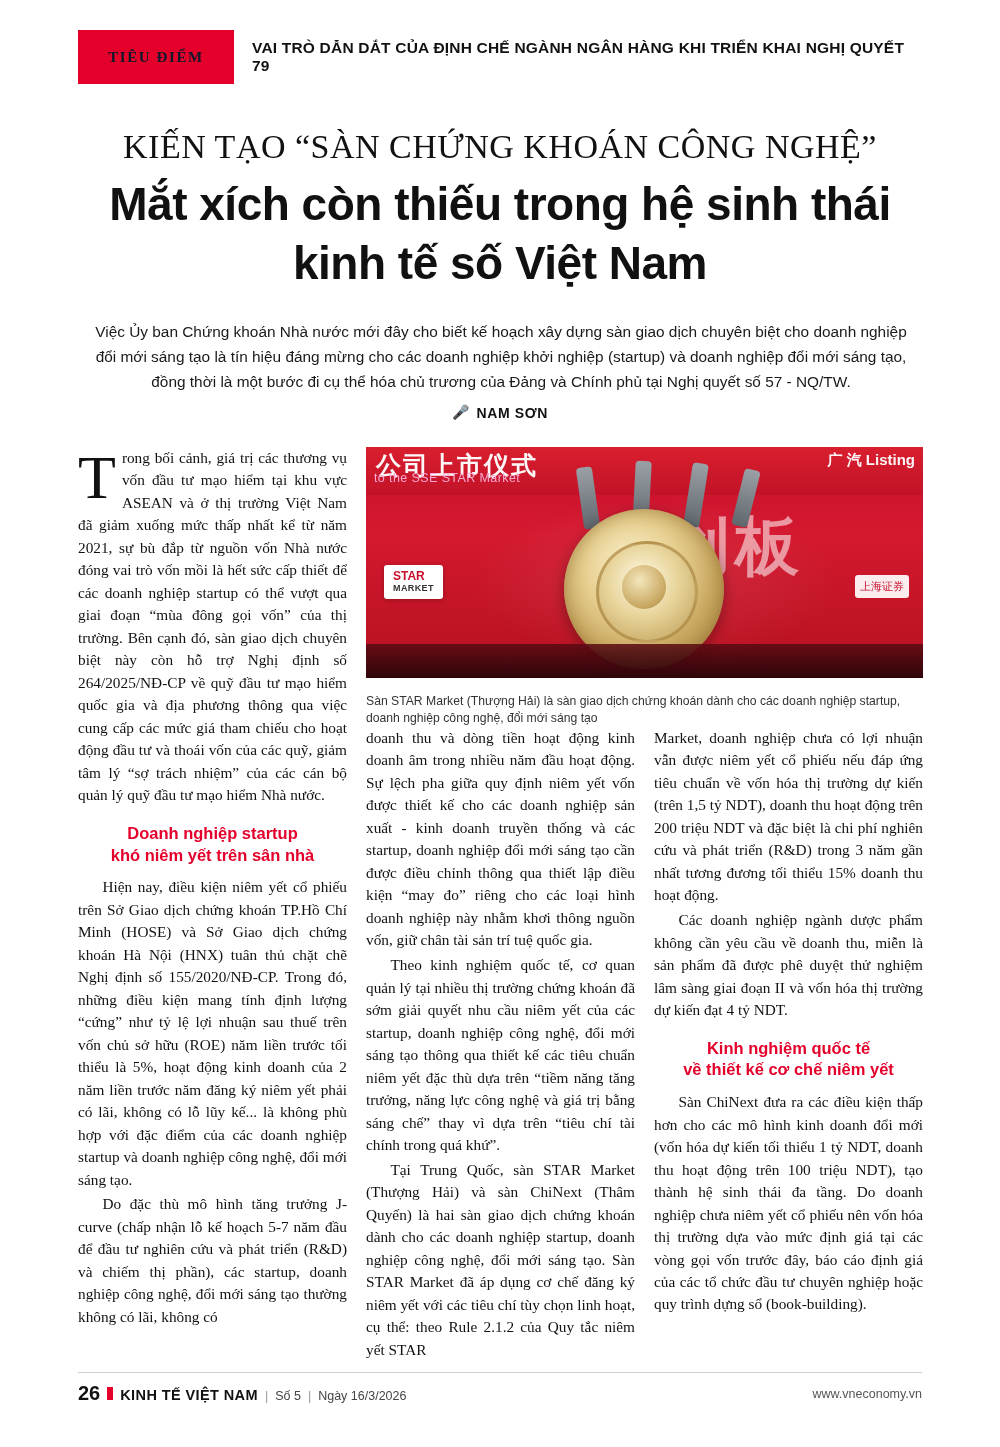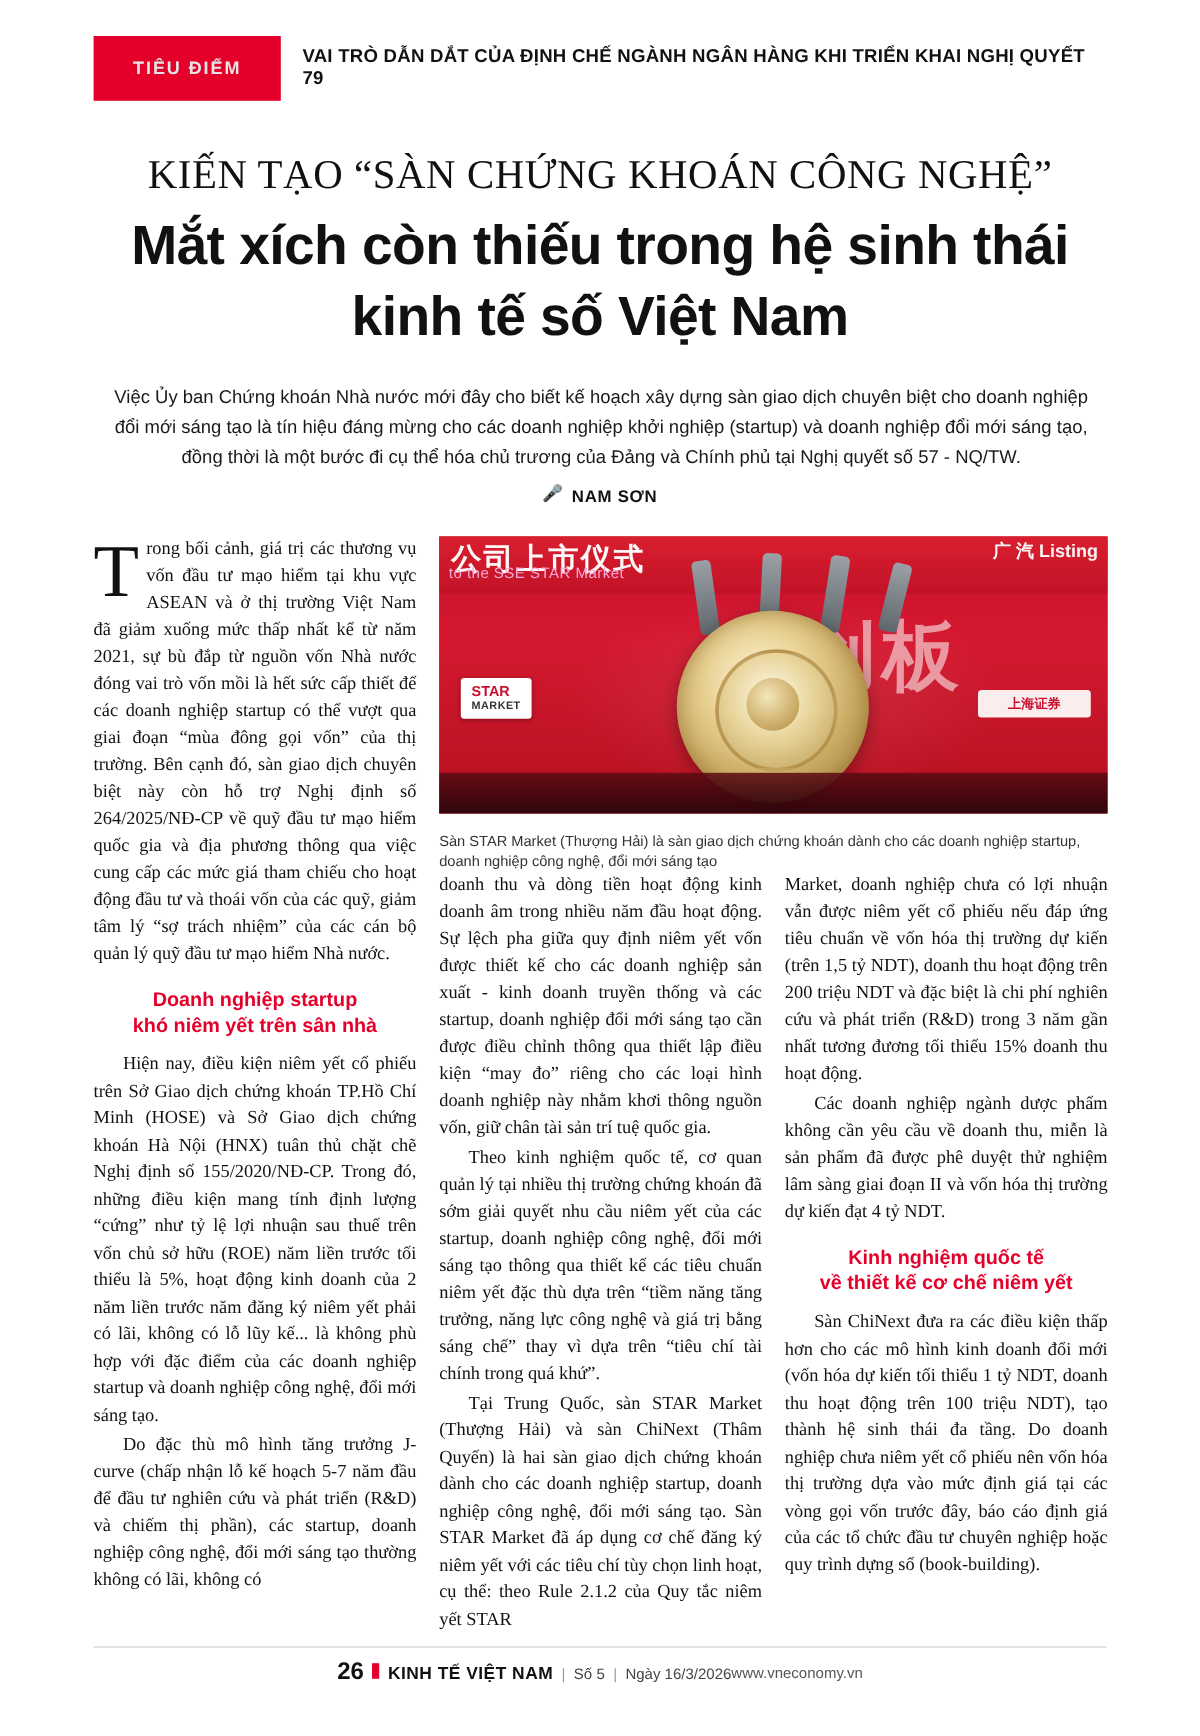--- a/index.html
+++ b/index.html
@@ -33,22 +33,22 @@
     align-items: stretch;
   }
   .header-flag {
     background: #e4002b;
     width: 156px;
     display: flex;
     align-items: center;
     justify-content: center;
   }
   .header-flag span {
-    color: #e5e5e5;
-    font-family: Liberation Sans, sans-serif;
+    color: #0f172a;
+    font-family: Liberation Serif, serif;
     font-weight: bold;
     font-size: 15px;
     letter-spacing: 1.6px;
   }
   .header-title {
     flex: 1;
     display: flex;
     align-items: center;
     padding-left: 18px;
     font-family: "Liberation Sans", sans-serif;
@@ -278,24 +278,24 @@
     color: #333333;
     font-size: 9px;
     font-weight: bold;
     letter-spacing: 0.4px;
   }
   .photo .logo-right {
     position: absolute;
     right: 14px; top: 128px;
     background: rgba(255,255,255,0.92);
     border-radius: 3px;
-    padding: 4px 25px;
+    padding: 4px 5px;
     color: #c8102e;
     font-family: "Liberation Sans", sans-serif;
-    font-weight: bold;
+    font-weight: normal;
     font-size: 11px;
   }
   .photo .floor {
     position: absolute;
     left: 0; bottom: 0; width: 100%; height: 34px;
     background: linear-gradient(180deg, rgba(90,10,18,0.85) 0%, rgba(40,5,10,0.95) 100%);
   }
   .caption {
     margin-top: 15px;
     width: 557px;
@@ -314,21 +314,21 @@
     height: 1px;
     background: #cfcfcf;
   }
   .footer {
     position: absolute;
     left: 78px;
     top: 1382px;
     width: 844px;
     display: flex;
     align-items: center;
-    justify-content: center;
+    justify-content: space-between;
     font-family: "Liberation Sans", sans-serif;
   }
   .footer-left {
     display: flex;
     align-items: baseline;
     gap: 7px;
   }
   .footer-pageno {
     font-weight: bold;
     font-size: 20px;

